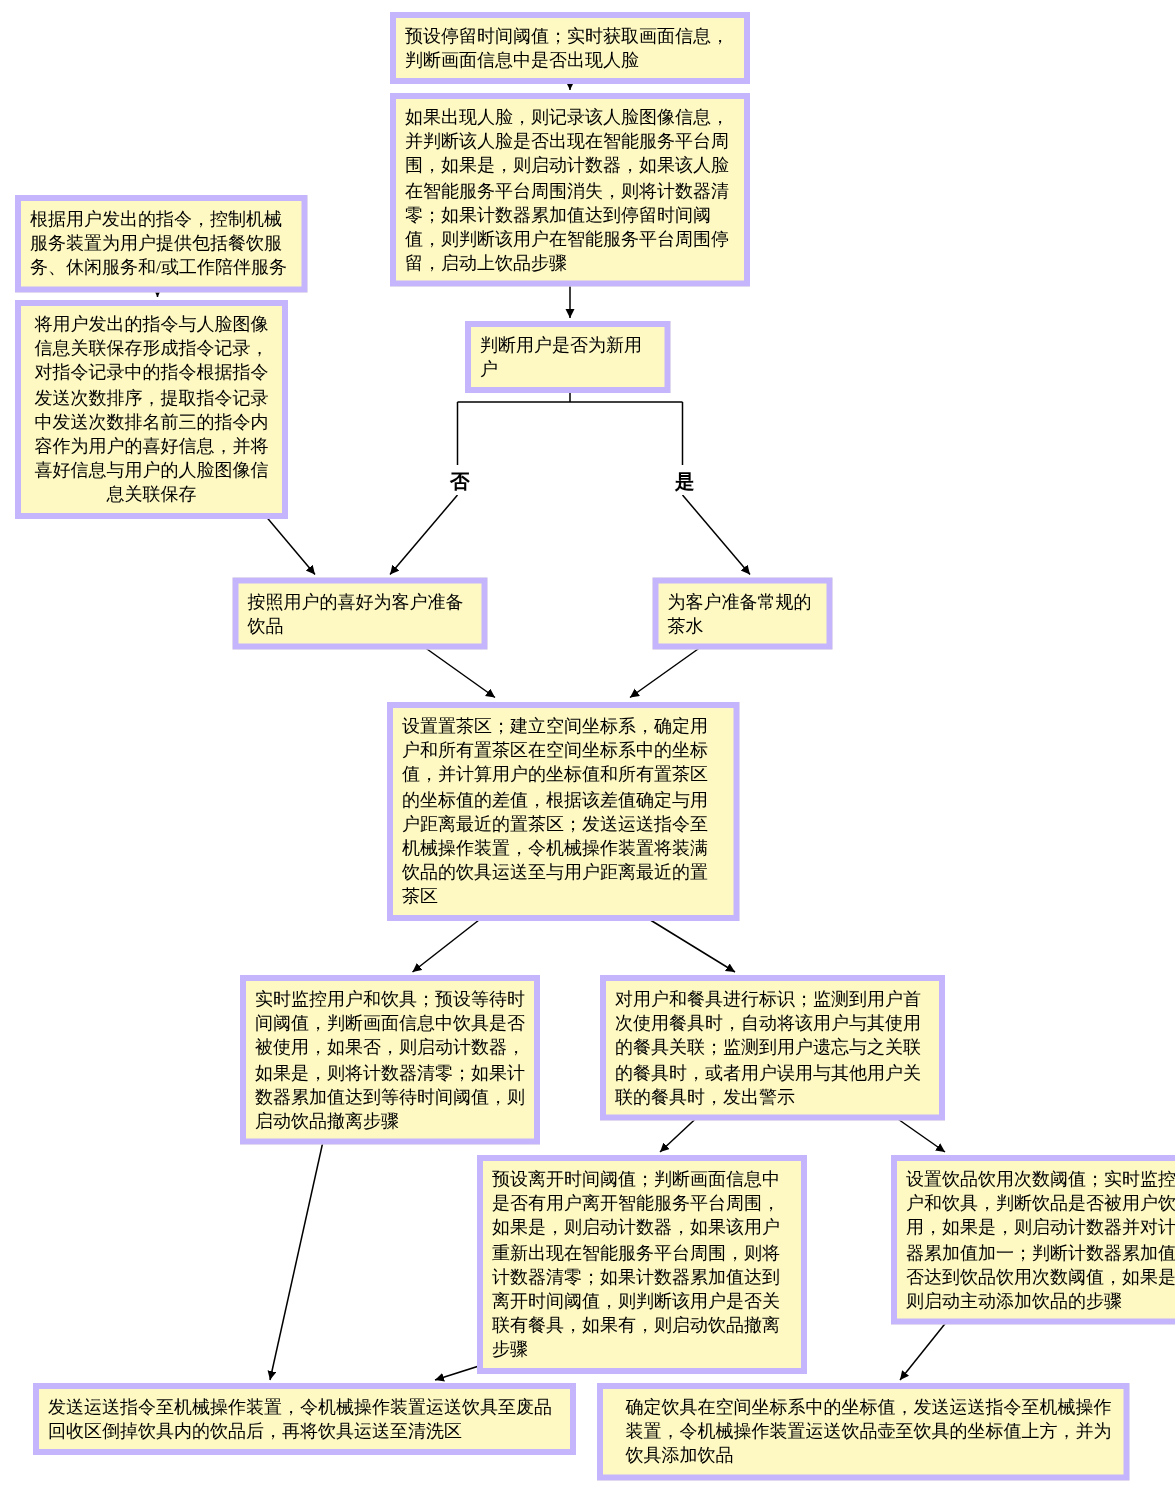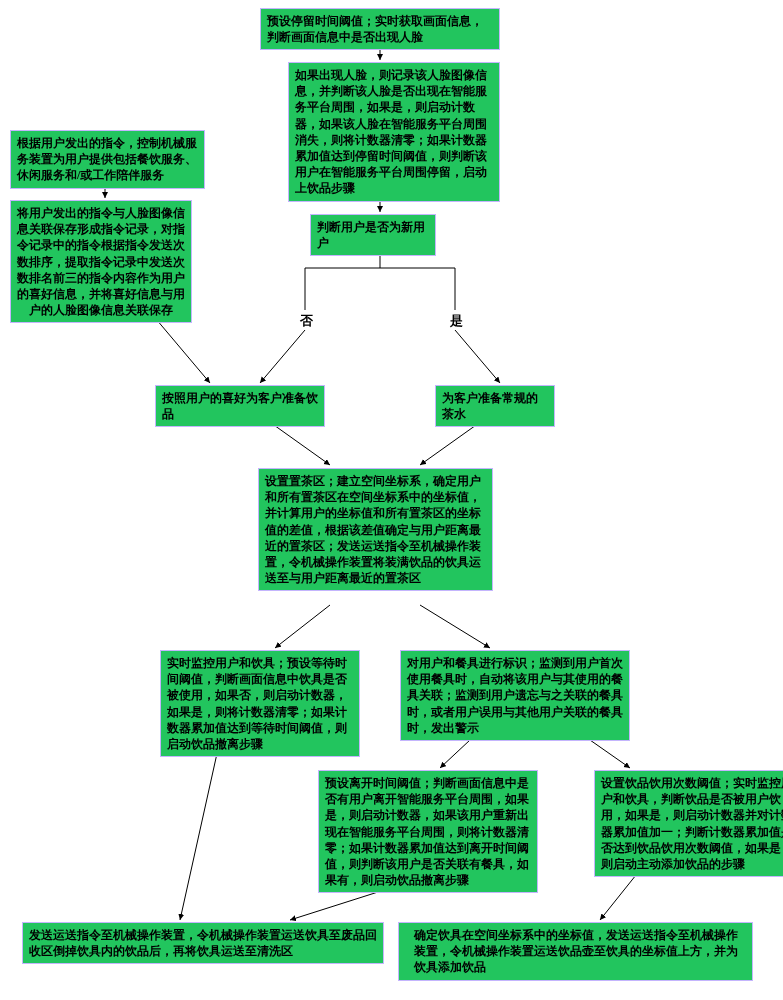--- a/index.html
+++ b/index.html
@@ -5,27 +5,27 @@
   body {
     font-family: "SimSun", "宋体", serif;
     font-size: 12px;
     margin: 0;
     padding: 10px;
     background: #fff;
     width: 783px;
     box-sizing: border-box;
   }
   .box {
-    border: 1px solid #c4b5fd;
+    border: 4px solid #c4b5fd;
     padding: 4px 6px;
     position: absolute;
-    background: #22c55e;
+    background: #fef9c3;
     box-sizing: border-box;
     line-height: 1.35;
-    font-weight: bold;
+    font-weight: normal;
   }
   .label {
     position: absolute;
     font-weight: bold;
     font-size: 13px;
     background: #fff;
     padding: 0 2px;
   }
   svg.arrows {
     position: absolute;
@@ -72,27 +72,27 @@
 
   <line x1="220" y1="740" x2="180" y2="920" stroke="#000" marker-end="url(#ah)"></line>
 
   <line x1="400" y1="885" x2="290" y2="920" stroke="#000" marker-end="url(#ah)"></line>
 
   <line x1="640" y1="870" x2="600" y2="920" stroke="#000" marker-end="url(#ah)"></line>
 </svg>
 
 <div class="box" style="left:260px; top:8px; width:240px;">预设停留时间阈值；实时获取画面信息，判断画面信息中是否出现人脸</div>
 
-<div class="box" style="left:260px; top:62px; width:212px;margin-left:28px;">如果出现人脸，则记录该人脸图像信息，并判断该人脸是否出现在智能服务平台周围，如果是，则启动计数器，如果该人脸在智能服务平台周围消失，则将计数器清零；如果计数器累加值达到停留时间阈值，则判断该用户在智能服务平台周围停留，启动上饮品步骤</div>
+<div class="box" style="left:260px; top:62px; width:240px;">如果出现人脸，则记录该人脸图像信息，并判断该人脸是否出现在智能服务平台周围，如果是，则启动计数器，如果该人脸在智能服务平台周围消失，则将计数器清零；如果计数器累加值达到停留时间阈值，则判断该用户在智能服务平台周围停留，启动上饮品步骤</div>
 
 <div class="box" style="left:10px; top:130px; width:195px;">根据用户发出的指令，控制机械服务装置为用户提供包括餐饮服务、休闲服务和/或工作陪伴服务</div>
 
 <div class="box" style="left:10px; top:200px; width:182px;text-align:center;">将用户发出的指令与人脸图像信息关联保存形成指令记录，对指令记录中的指令根据指令发送次数排序，提取指令记录中发送次数排名前三的指令内容作为用户的喜好信息，并将喜好信息与用户的人脸图像信息关联保存</div>
 
-<div class="box" style="left:310px; top:214px; width:126px;">判断用户是否为新用户</div>
+<div class="box" style="left:310px; top:214px; width:137px;">判断用户是否为新用户</div>
 
 <div class="label" style="left:298px; top:312px;">否</div>
 <div class="label" style="left:448px; top:312px;">是</div>
 
 <div class="box" style="left:155px; top:385px; width:170px;">按照用户的喜好为客户准备饮品</div>
 
 <div class="box" style="left:435px; top:385px; width:120px;">为客户准备常规的茶水</div>
 
 <div class="box" style="left:258px; top:468px; width:235px;">设置置茶区；建立空间坐标系，确定用户和所有置茶区在空间坐标系中的坐标值，并计算用户的坐标值和所有置茶区的坐标值的差值，根据该差值确定与用户距离最近的置茶区；发送运送指令至机械操作装置，令机械操作装置将装满饮品的饮具运送至与用户距离最近的置茶区</div>
 

